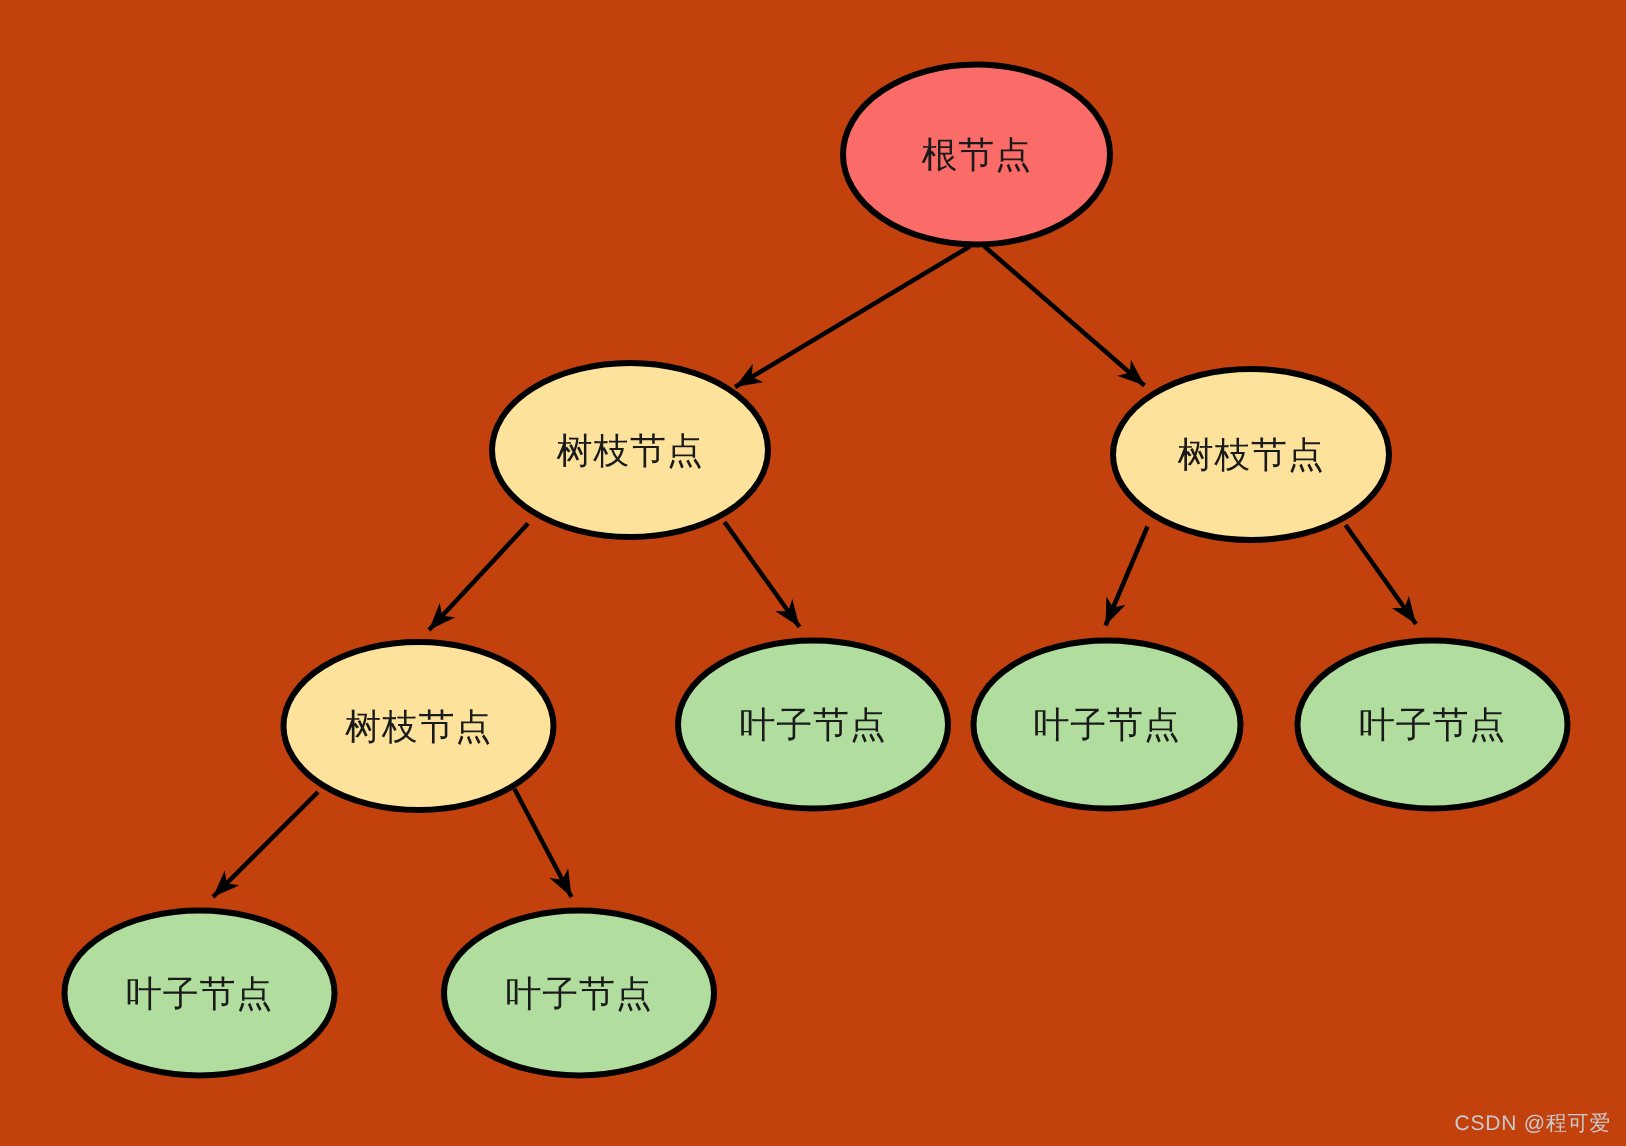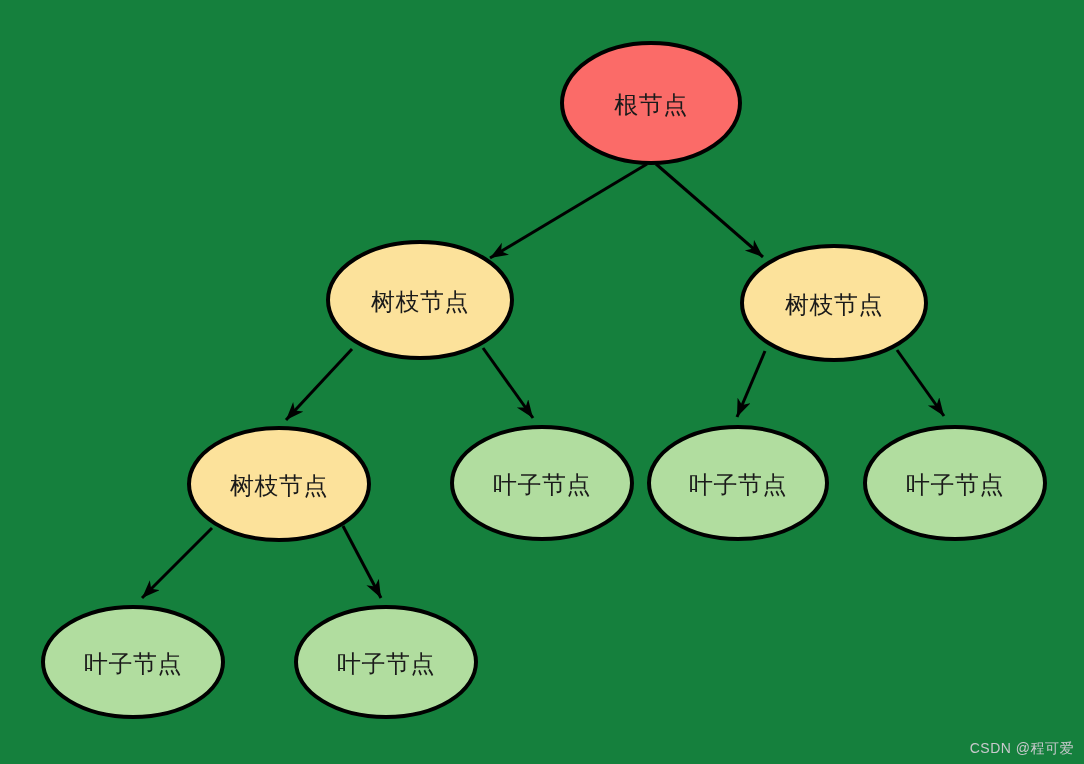--- a/index.html
+++ b/index.html
@@ -5,21 +5,21 @@
   html, body {
     margin: 0;
     padding: 0;
     background: #ffffff;
     font-family: "Liberation Sans", "DejaVu Sans", sans-serif;
   }
   .stage {
     position: relative;
     width: 1084px;
     height: 764px;
-    background: #15803d;
+    background: #c2410c;
     overflow: hidden;
   }
   .stage svg {
     display: block;
     width: 1084px;
     height: 764px;
   }
   .node-label {
     font-family: "Liberation Sans", "DejaVu Sans", sans-serif;
     font-size: 24px;

